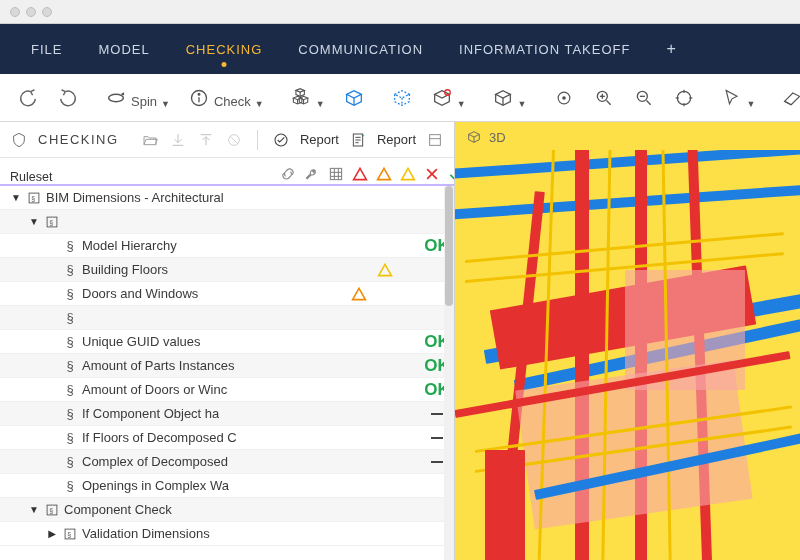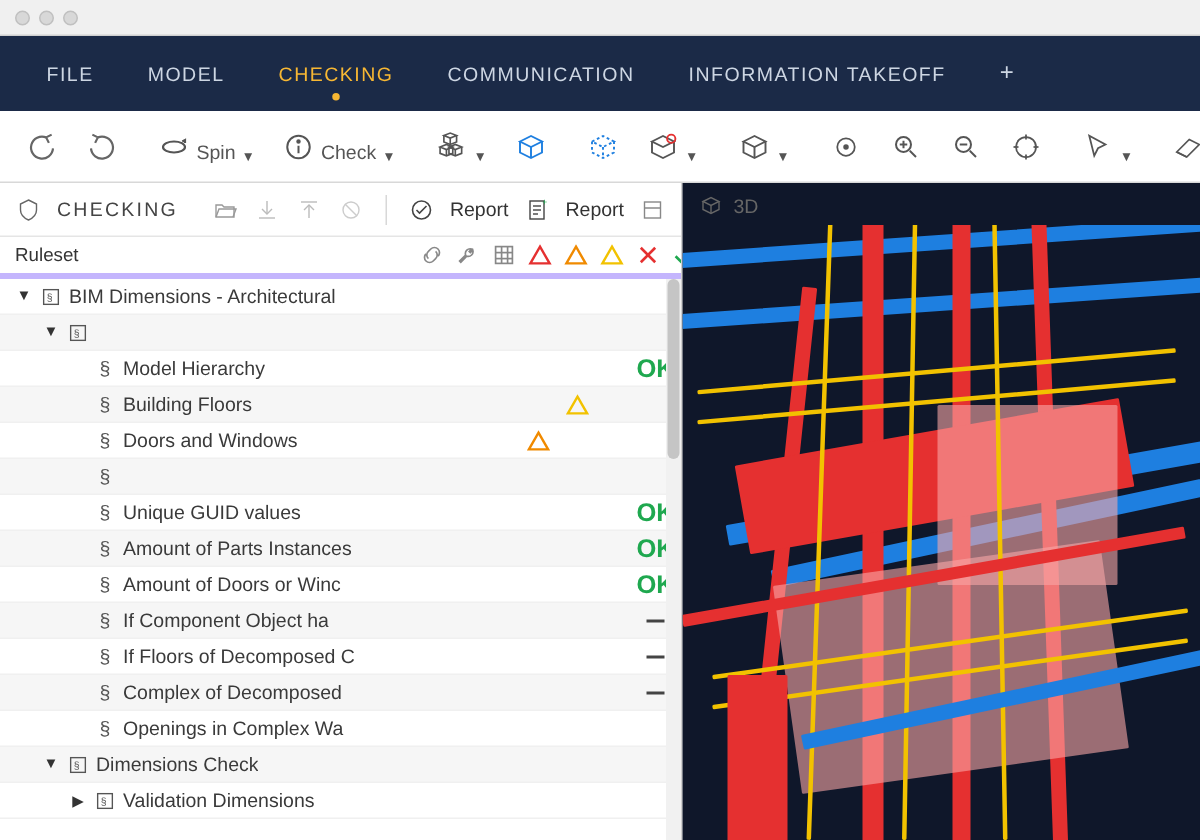--- a/index.html
+++ b/index.html
@@ -19,29 +19,29 @@
 
 .toolbar { height: 48px; border-bottom: 1px solid #d8d8d8; display: flex; align-items: center; padding: 0 12px; gap: 8px; background: #fff; }
 .tb-btn { display: inline-flex; align-items: flex-end; gap: 4px; padding: 3px 5px; cursor: pointer; color: #555; font-size: 13px; }
 .tb-ico { width: 22px; height: 22px; display: inline-flex; align-items: center; justify-content: center; }
 .tb-caret { font-size: 9px; color: #555; }
 .tb-sep { width: 1px; height: 28px; background: #d8d8d8; }
 
 
 .content { display: flex; height: calc(560px - 24px - 50px - 48px); }
 .left-pane { width: 455px; border-right: 1px solid #d0d0d0; display: flex; flex-direction: column; overflow: hidden; }
-.right-pane { flex: 1; position: relative; overflow: hidden; background: #0f172a; }
+.right-pane { flex: 1; position: relative; overflow: hidden; background: #fde047; }
 
 .panel-hdr { display: flex; align-items: center; height: 36px; padding: 0 10px; gap: 10px; border-bottom: 1px solid #e5e5e5; }
 .panel-title { font-weight: 400; letter-spacing: 1.5px; font-size: 13px; color: #444; }
 .panel-spacer { flex: 1; }
 .hdr-ico { width: 18px; height: 18px; display: inline-flex; align-items: center; justify-content: center; cursor: pointer; color: #888; }
 .hdr-ico svg { width: 16px; height: 16px; }
 
-.ruleset-hdr { display: flex; align-items: center; height: 28px; padding: 0 10px; font-size: 12.5px; border-bottom: 4px solid #c4b5fd; }
+.ruleset-hdr { display: flex; align-items: flex-end; height: 28px; padding: 0 10px; font-size: 12.5px; border-bottom: 2px solid #c4b5fd; }
 .ruleset-label { flex: 0 0 268px; color: #333; }
 .rh-icons { display: flex; align-items: center; gap: 4px; }
 .rh-ico { width: 20px; height: 20px; display: inline-flex; align-items: center; justify-content: center; color: #888; }
 
 .tree { overflow-y: auto; flex: 1; position: relative; }
 .row { display: flex; align-items: center; height: 24px; font-size: 13px; border-bottom: 1px solid #f0f0f0; }
 .row.alt { background: #f6f6f6; }
 .row .label { flex: 0 0 268px; display: flex; align-items: center; overflow: hidden; white-space: nowrap; }
 .row .cells { display: flex; align-items: center; }
 .cell { width: 26px; display: inline-flex; align-items: center; justify-content: center; }
@@ -641,21 +641,21 @@
         <div class="row alt">
           <div class="label">
             <span class="pad" style="width:28px"></span>
             <span class="tw">▼</span>
             <span class="node-ico">
               <svg viewBox="0 0 20 20" width="14" height="14" fill="none" stroke="#555" stroke-width="1.3">
                 <rect x="3" y="3" width="14" height="14"></rect>
                 <text x="6" y="14" font-size="10" fill="#555" stroke="none">§</text>
               </svg>
             </span>
-            <span class="txt">Dimensions Check</span>
+            <span class="txt">Component Check</span>
           </div>
           <div class="cells">
             <span class="cell"></span>
             <span class="cell"></span>
             <span class="cell"></span>
             <span class="cell"></span>
             <span class="cell"></span>
             <span class="cell"></span>
             <span class="cell"></span>
           </div>

